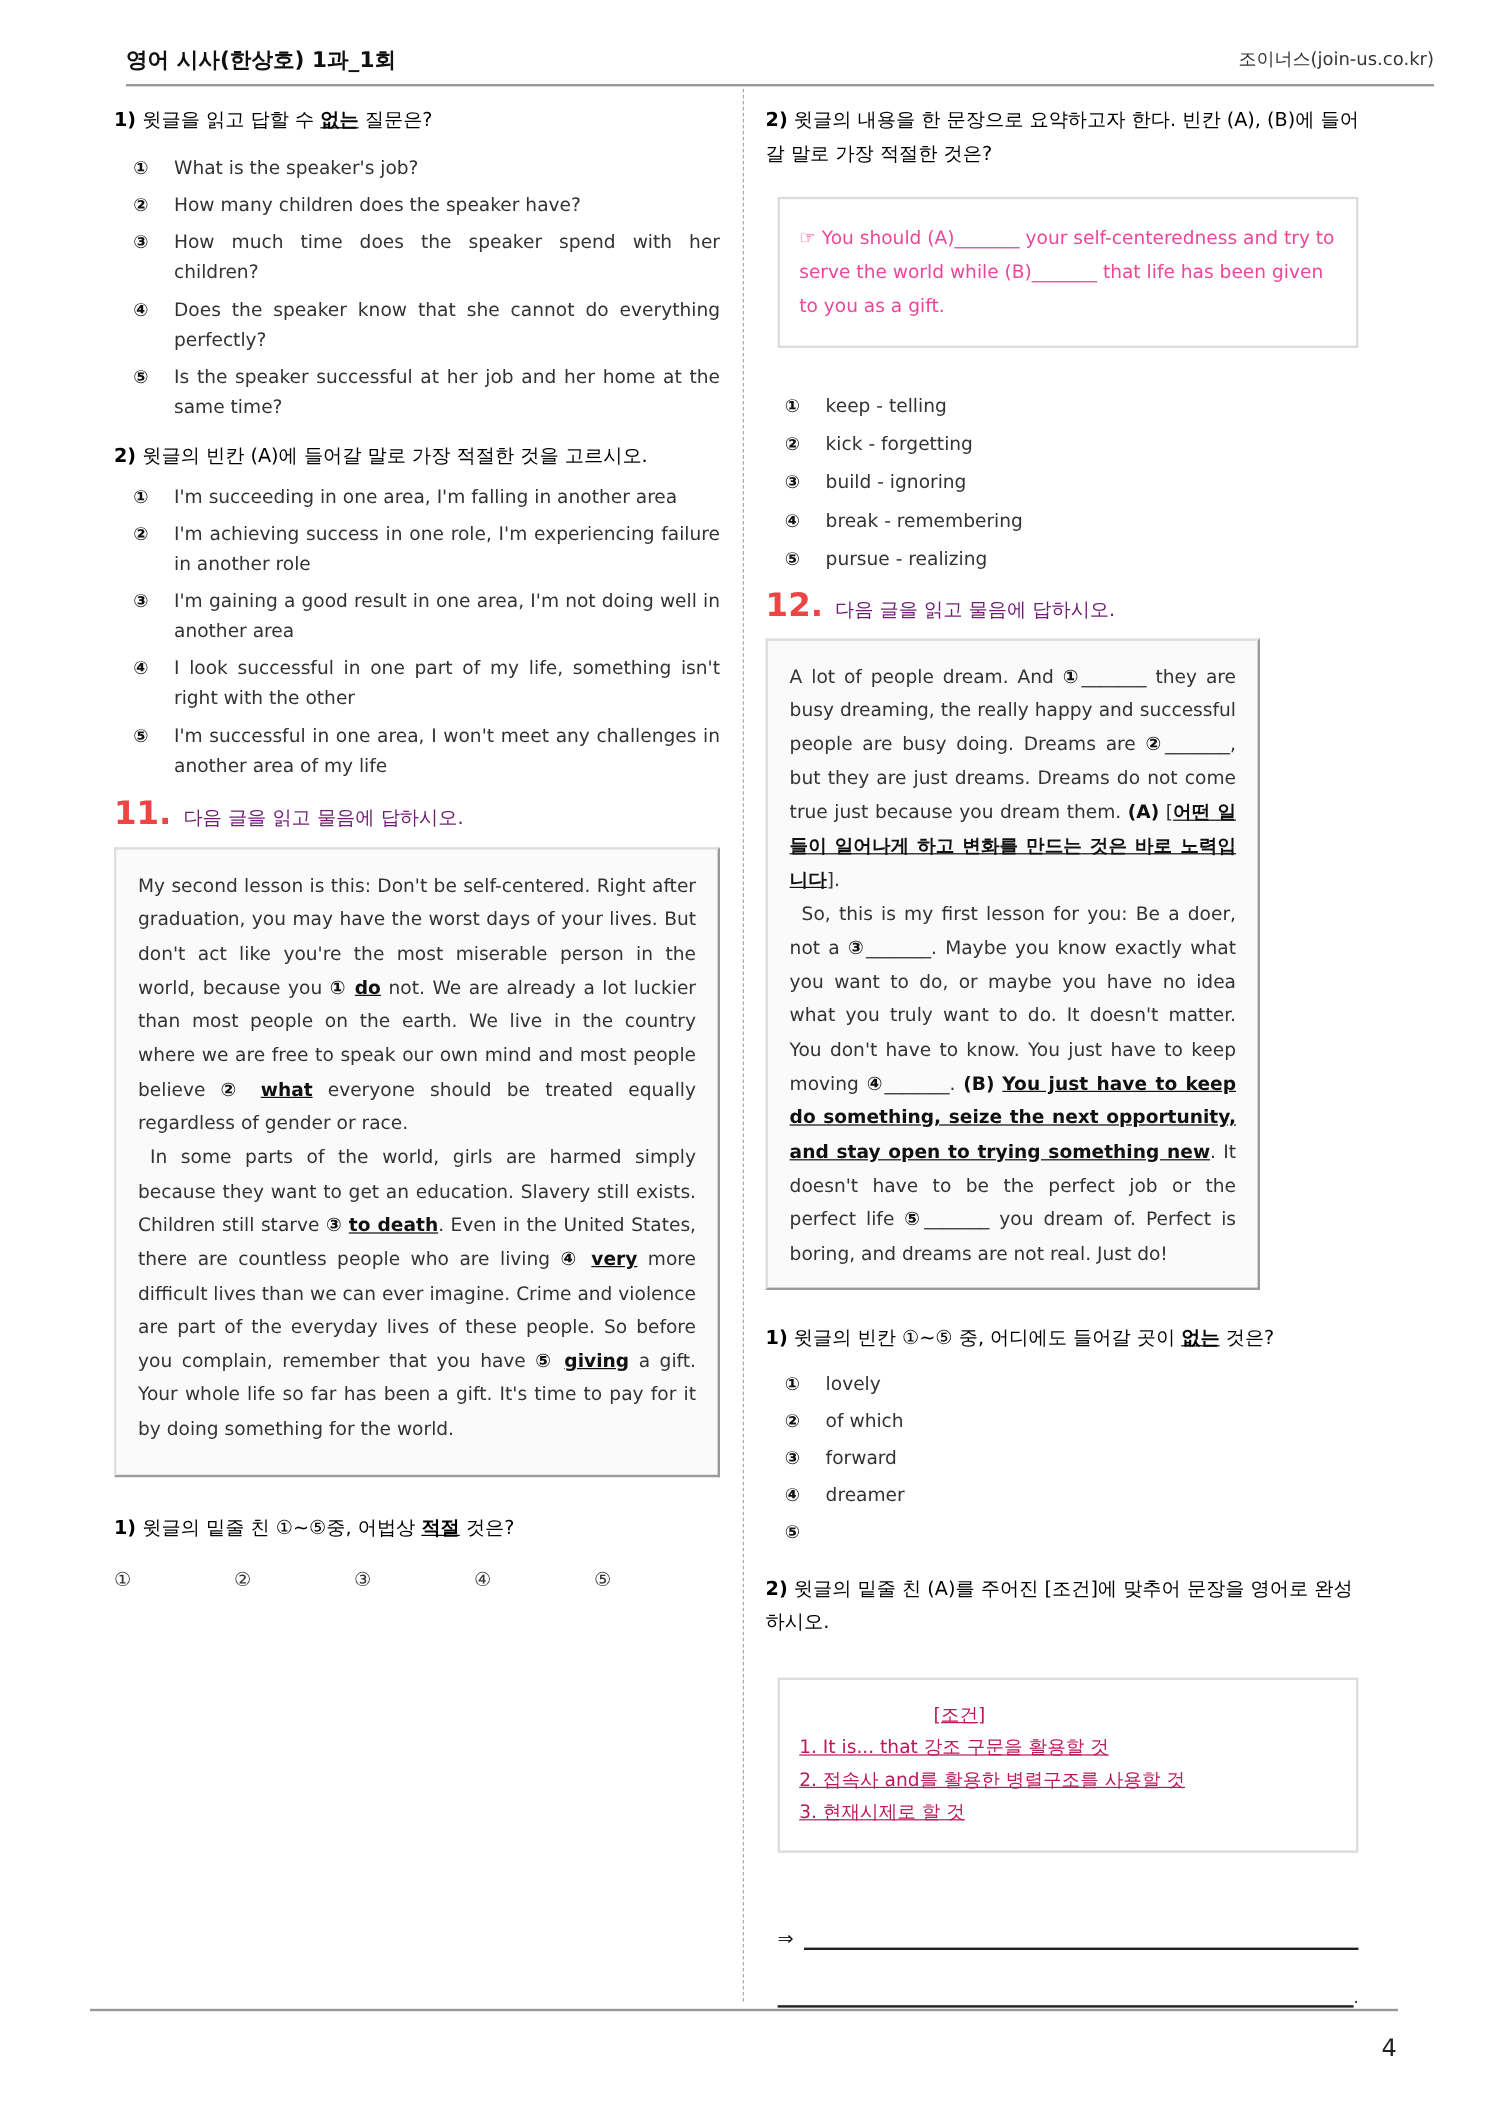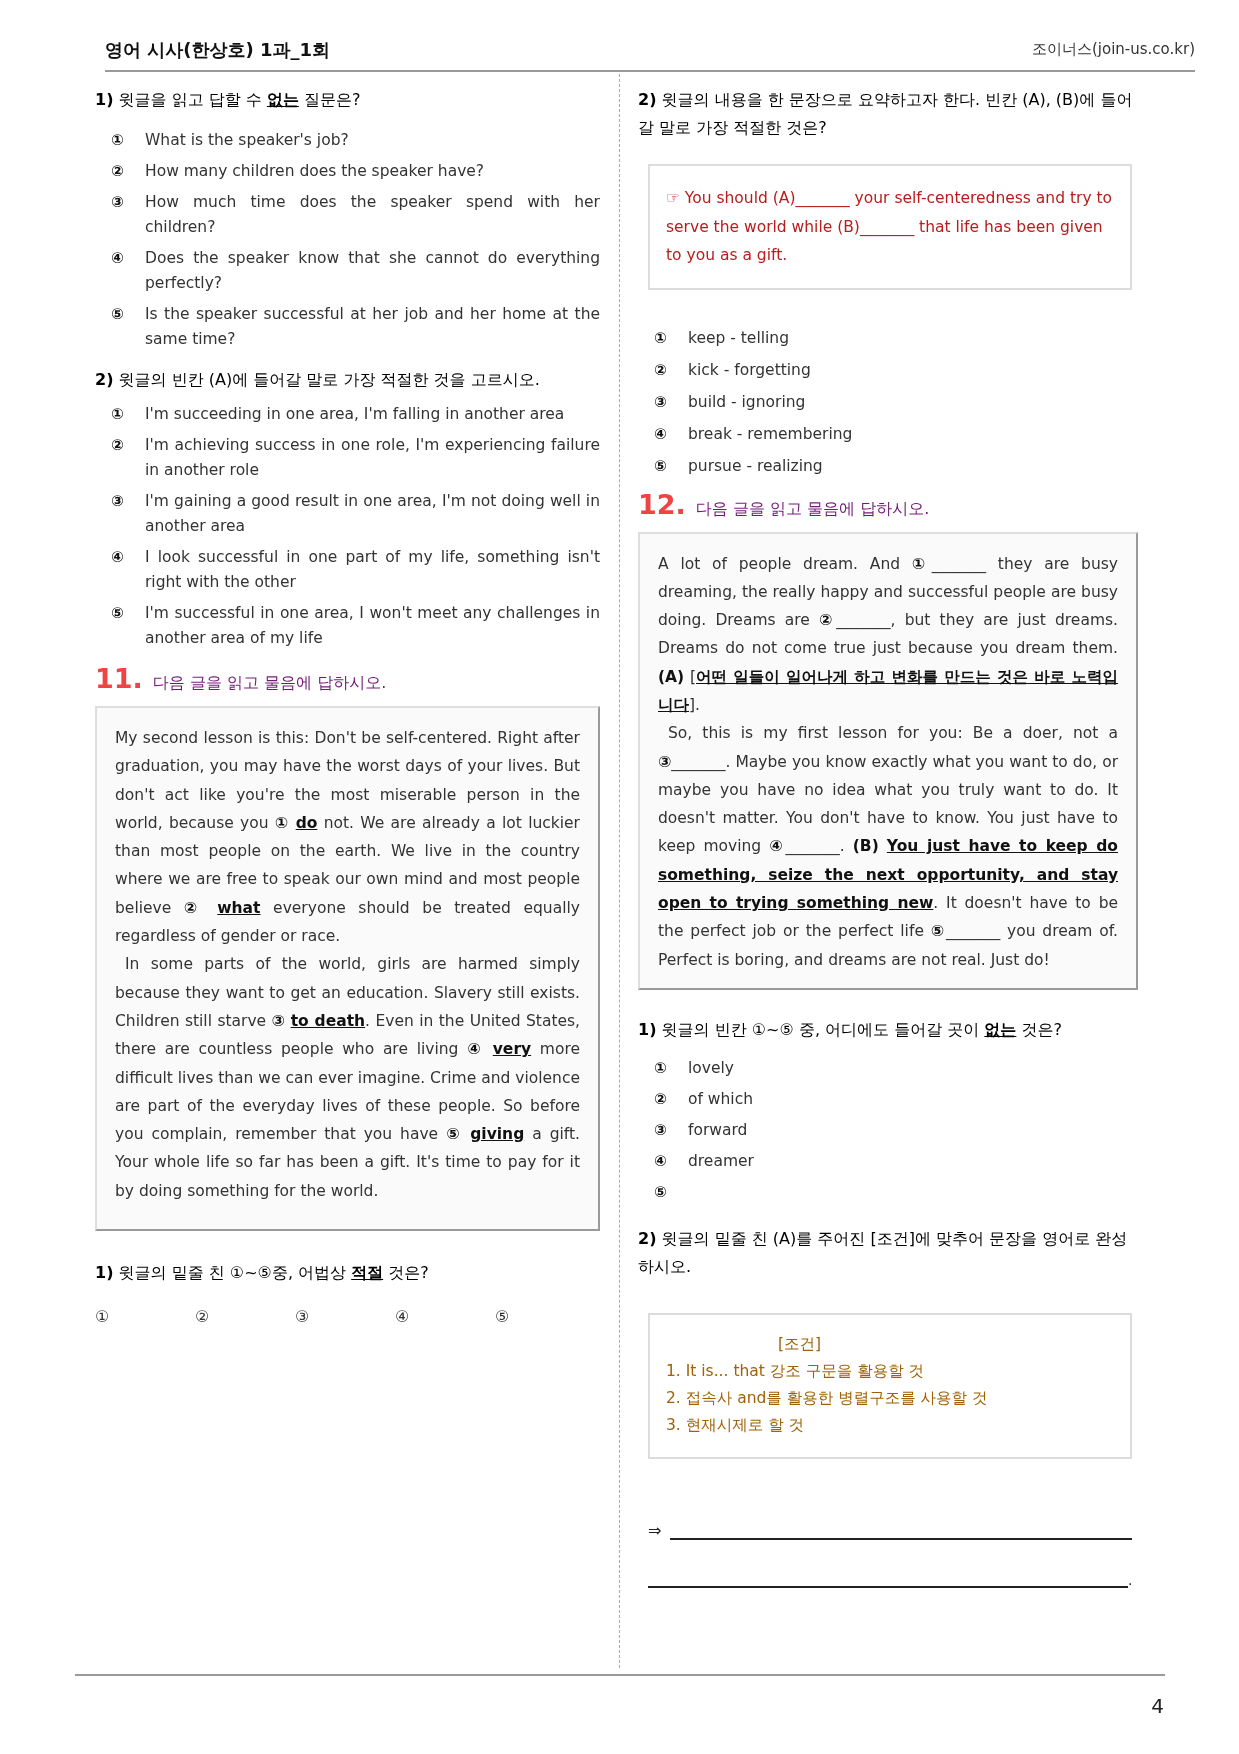--- a/index.html
+++ b/index.html
@@ -73,27 +73,27 @@
     border-bottom: 2px solid #9a9a9a;
     padding: 16px 18px 14px 18px;
     font-size: 15.5px; line-height: 28.3px; color: #333;
     text-align: justify;
   }
   .passage .b { font-weight: bold; color: #111; }
   .passage .bu { font-weight: bold; text-decoration: underline; color: #111; }
 
   .summary-box {
     border: 2px solid #dcdcdc; background: #fff;
-    padding: 18px 16px; font-size: 15.5px; line-height: 28.5px; color: #b91c1c;
+    padding: 18px 16px; font-size: 15.5px; line-height: 28.5px; color: #ec4899;
     margin: 22px 12px 0 10px; width: 484px;
   }
   .cond-box {
     border: 2px solid #dcdcdc; background: #fff;
-    padding: 16px 16px 18px 16px; font-size: 15.5px; line-height: 27px; color: #a16207;
-    margin: 32px 22px 0 10px; width: 484px;
+    padding: 16px 16px 18px 16px; font-size: 15.5px; line-height: 27px; color: #be185d;
+    margin: 32px 22px 0 10px; width: 484px; text-decoration: underline;
   }
   .cond-box .cond-title { padding-left: 112px; }
   .answer-line {
     display: flex; align-items: flex-end; margin-left: 10px; width: 484px;
     font-size: 16px;
   }
   .answer-line .arrow { width: 22px; font-size: 16px; }
   .answer-line .line { flex: 1; border-bottom: 2px solid #222; height: 18px; }
   .answer-line .dot { width: 4px; font-size: 14px; }
 
@@ -220,21 +220,21 @@
         <span class="mark">⑤</span>
         <span class="text">pursue - realizing</span>
       </div>
   </div>
 
   <div class="section-head" style="margin-top:10px;">
     <span class="big">12.</span>
     <span class="instr">다음 글을 읽고 물음에 답하시오.</span>
   </div>
 
-  <div class="passage" style="margin-top:12px; width:500px;">
+  <div class="passage" style="margin-top:12px; width:412px;">
     <span>A lot of people dream. And </span><span class="b">①</span><span>_______</span><span> they are busy dreaming, the really happy and successful people are busy doing. Dreams are </span><span class="b">②</span><span>_______</span><span>, but they are just dreams. Dreams do not come true just because you dream them. </span><span class="b">(A)</span><span> [</span><span class="bu">어떤 일들이 일어나게 하고 변화를 만드는 것은 바로 노력입니다</span><span>].</span>
     <div style="text-indent:10px;"><span>So, this is my first lesson for you: Be a doer, not a </span><span class="b">③</span><span>_______</span><span>. Maybe you know exactly what you want to do, or maybe you have no idea what you truly want to do. It doesn't matter. You don't have to know. You just have to keep moving </span><span class="b">④</span><span>_______</span><span>. </span><span class="b">(B)</span> <span class="bu">You just have to keep do something, seize the next opportunity, and stay open to trying something new</span><span>. It doesn't have to be the perfect job or the perfect life </span><span class="b">⑤</span><span>_______</span><span> you dream of. Perfect is boring, and dreams are not real. Just do!</span></div>
   </div>
 
   <div class="q-title" style="margin-top:26px;">
     <span class="num">1)</span>
     <span>윗글의 빈칸 ①~⑤ 중, 어디에도 들어갈 곳이 </span><span class="emph">없는</span><span> 것은?</span>
   </div>
   <div class="options right" style="margin-top:12px;">
     <div class="option">

